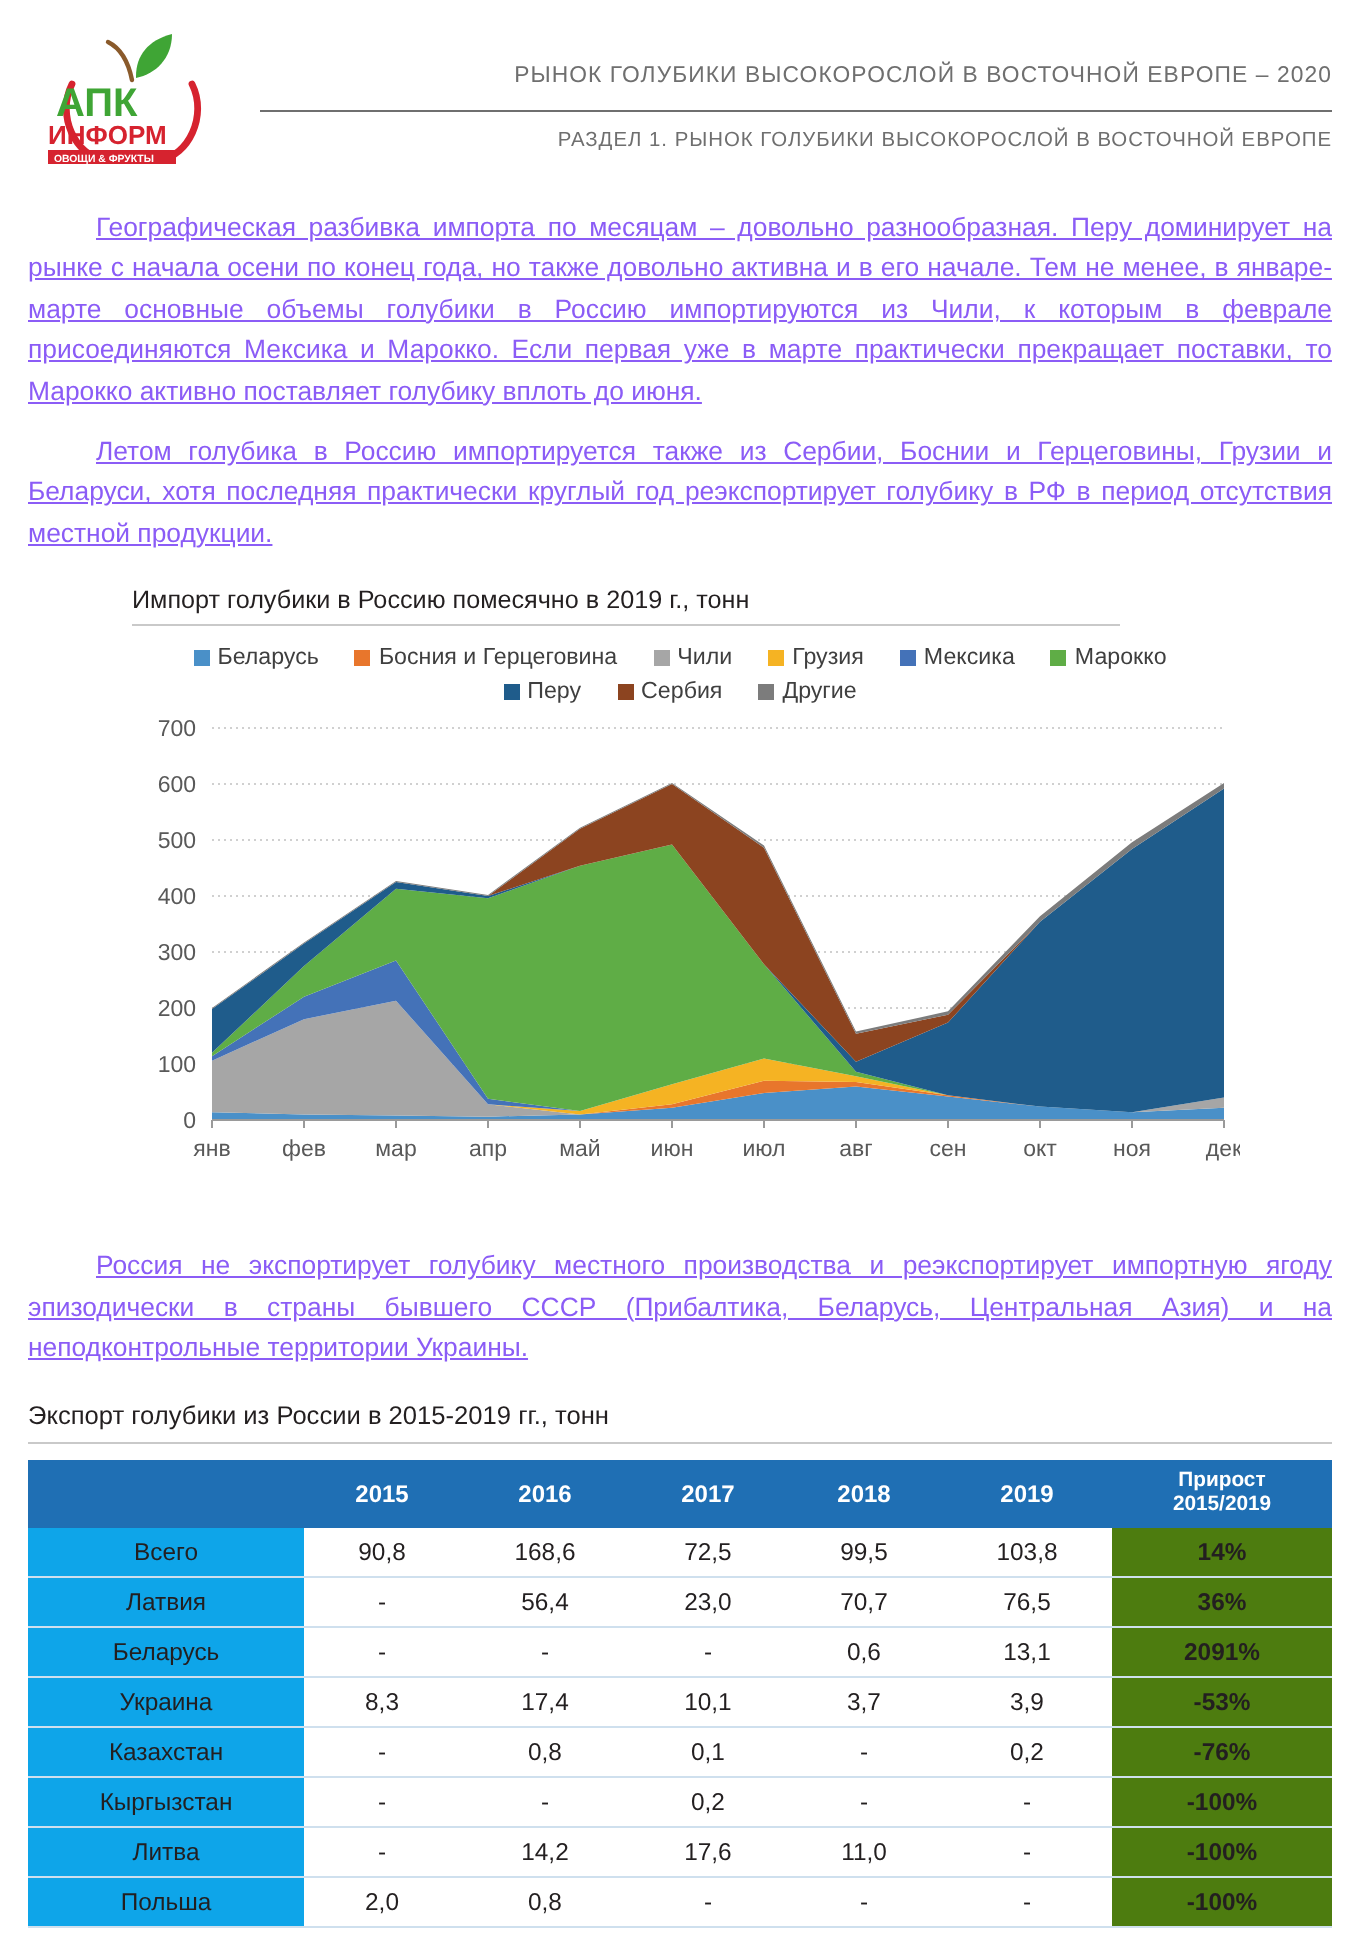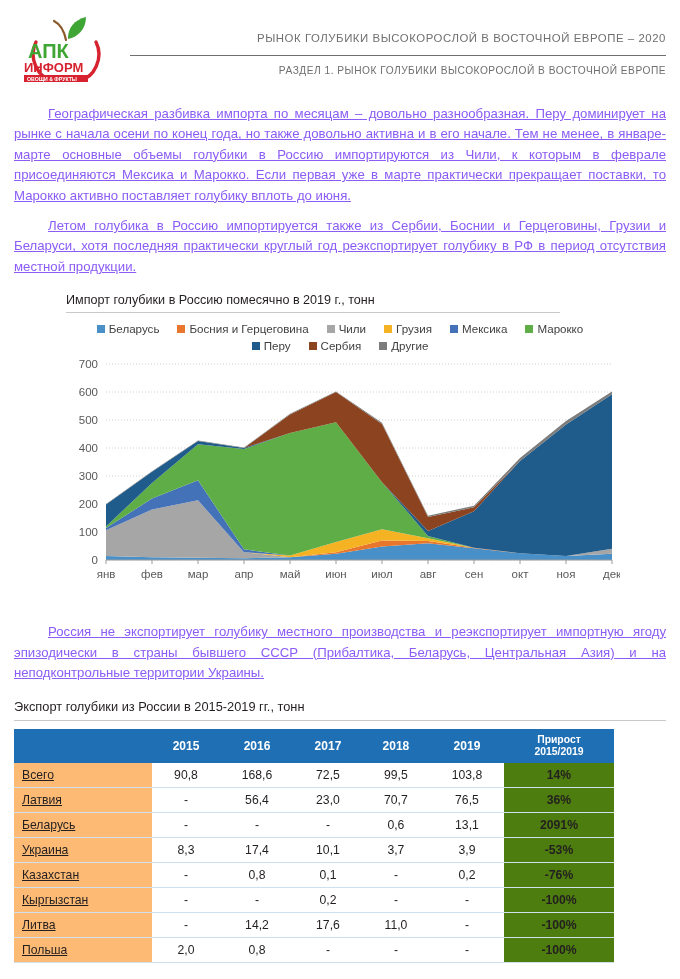--- a/index.html
+++ b/index.html
@@ -43,35 +43,35 @@
   .lg{display:flex;align-items:center;font-size:11.6px;color:#3f3f3f;margin:0 9px;}
   .lg-sw{width:8px;height:8px;margin-right:4px;display:inline-block;}
   .plot{margin-top:6px;margin-left:60px;}
   
   .sect-title{
     margin:16px 14px 0 14px;font-size:12.8px;color:#231f20;
     padding-bottom:6px;border-bottom:1px solid #c9c9c9;
   }
   
   table.tbl{
-    margin:8px 14px 0 14px;border-collapse:collapse;width:600px;
+    margin:8px 14px 0 14px;border-collapse:collapse;width:652px;
     font-size:12.2px;
   }
   table.tbl th{
     background:#1F6FB4;color:#ffffff;font-weight:700;font-size:12px;
     padding:5px 8px;text-align:center;line-height:13px;
   }
   table.tbl th.first{width:122px;}
   table.tbl th.gain{width:94px;font-size:10.4px;line-height:12px;}
   table.tbl td{
     padding:5px 8px;text-align:center;border-bottom:1px solid #cfe0ee;
     color:#231f20;background:#ffffff;
   }
   table.tbl td.name{
-    text-align:left;background:#fdba74;color:#231f20;text-decoration:underline;
+    text-align:center;background:#0ea5e9;color:#231f20;
   }
   table.tbl td.gain{background:#4d7c0f;font-weight:700;}
   .pos{color:#0f9d58;}
   .neg{color:#e03b2f;}
 </style>
 </head>
 <body>
 
 <div class="header">
   <div class="logo">

